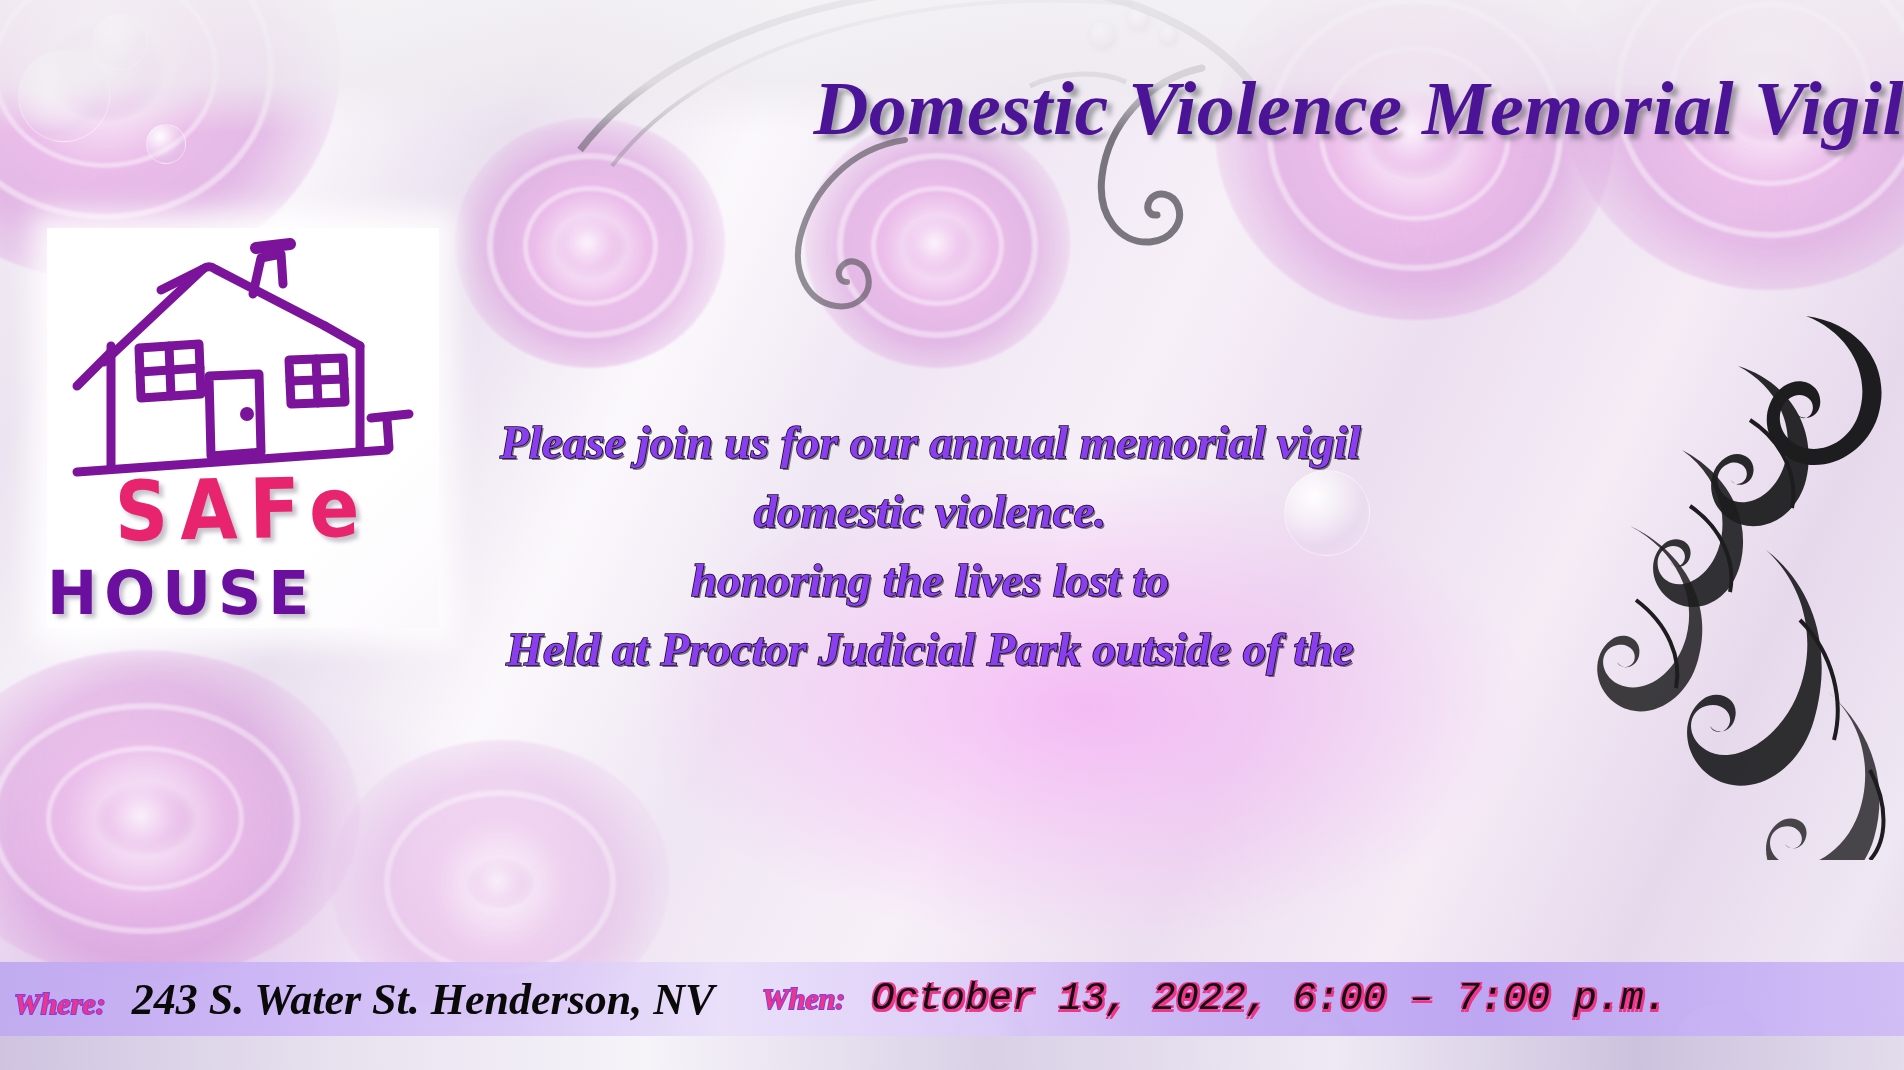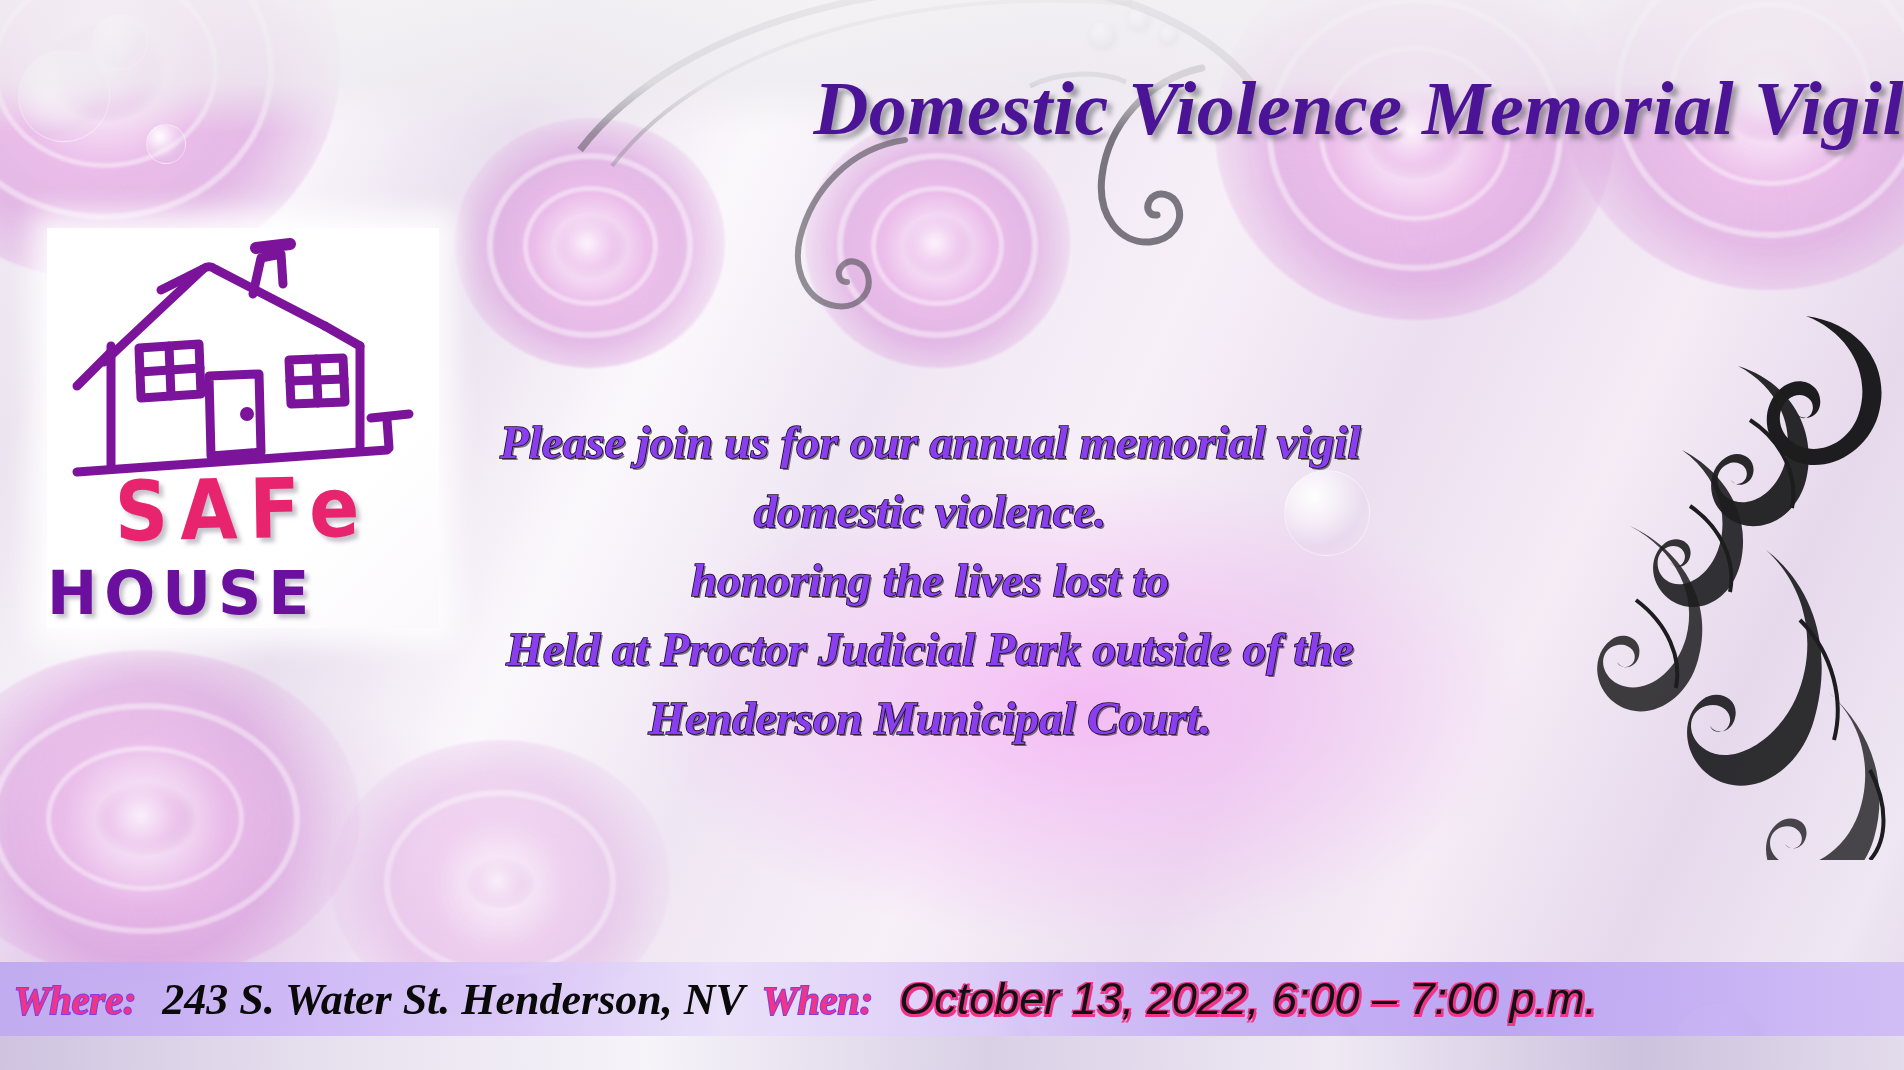--- a/index.html
+++ b/index.html
@@ -170,39 +170,39 @@
         rgba(196,174,244,.92) 64%,
         rgba(186,162,242,.93) 78%,
         rgba(196,174,244,.92) 90%,
         rgba(206,186,246,.90) 100%);
     display:flex; align-items:center;
   }
   .label-where, .label-when{
     font-family:"Liberation Serif", serif;
     font-style:italic;
     font-weight:700;
-    font-size:40px;
+    font-size:30px;
     color:#f0348a;
     -webkit-text-stroke:2px #7b3fe8;
     paint-order:stroke fill;
     white-space:nowrap;
   }
   .value-where{
     font-family:"Liberation Serif", serif;
     font-style:italic;
     font-weight:700;
     font-size:44px;
     color:#0a0a0a;
     white-space:nowrap;
   }
   .value-when{
-    font-family:Liberation Sans, sans-serif;
+    font-family:Liberation Mono, monospace;
     font-style:italic;
     font-weight:400;
-    font-size:45px;
+    font-size:39px;
     color:#111111;
     text-shadow:
        2.5px 2.5px 0 #f0348a,
       -1.5px -1.5px 0 #f0348a,
        2.5px -1.5px 0 #f0348a,
       -1.5px  2.5px 0 #f0348a;
     white-space:nowrap;
   }
   #where-group{ position:absolute; left:14px; display:flex; align-items:baseline; gap:26px; }
   #when-group { position:absolute; left:762px; display:flex; align-items:baseline; gap:26px; }
@@ -348,21 +348,20 @@
     </svg>
     <div id="logo-safe">SAFe</div>
     <div id="logo-house-word">HOUSE</div>
   </div>
 
   <div id="body-copy">
     <span class="line">Please join us for our annual memorial vigil</span>
     <span class="line">domestic violence.</span>
     <span class="line">honoring the lives lost to</span>
     <span class="line">Held at Proctor Judicial Park outside of the</span>
-    <span class="line">Henderson Municipal Court.</span>
   </div>
 
   <div id="info-banner">
     <div id="where-group">
       <span class="label-where">Where:</span>
       <span class="value-where">243 S. Water St. Henderson, NV</span>
     </div>
     <div id="when-group">
       <span class="label-when">When:</span>
       <span class="value-when">October 13, 2022,  6:00 – 7:00 p.m.</span>

